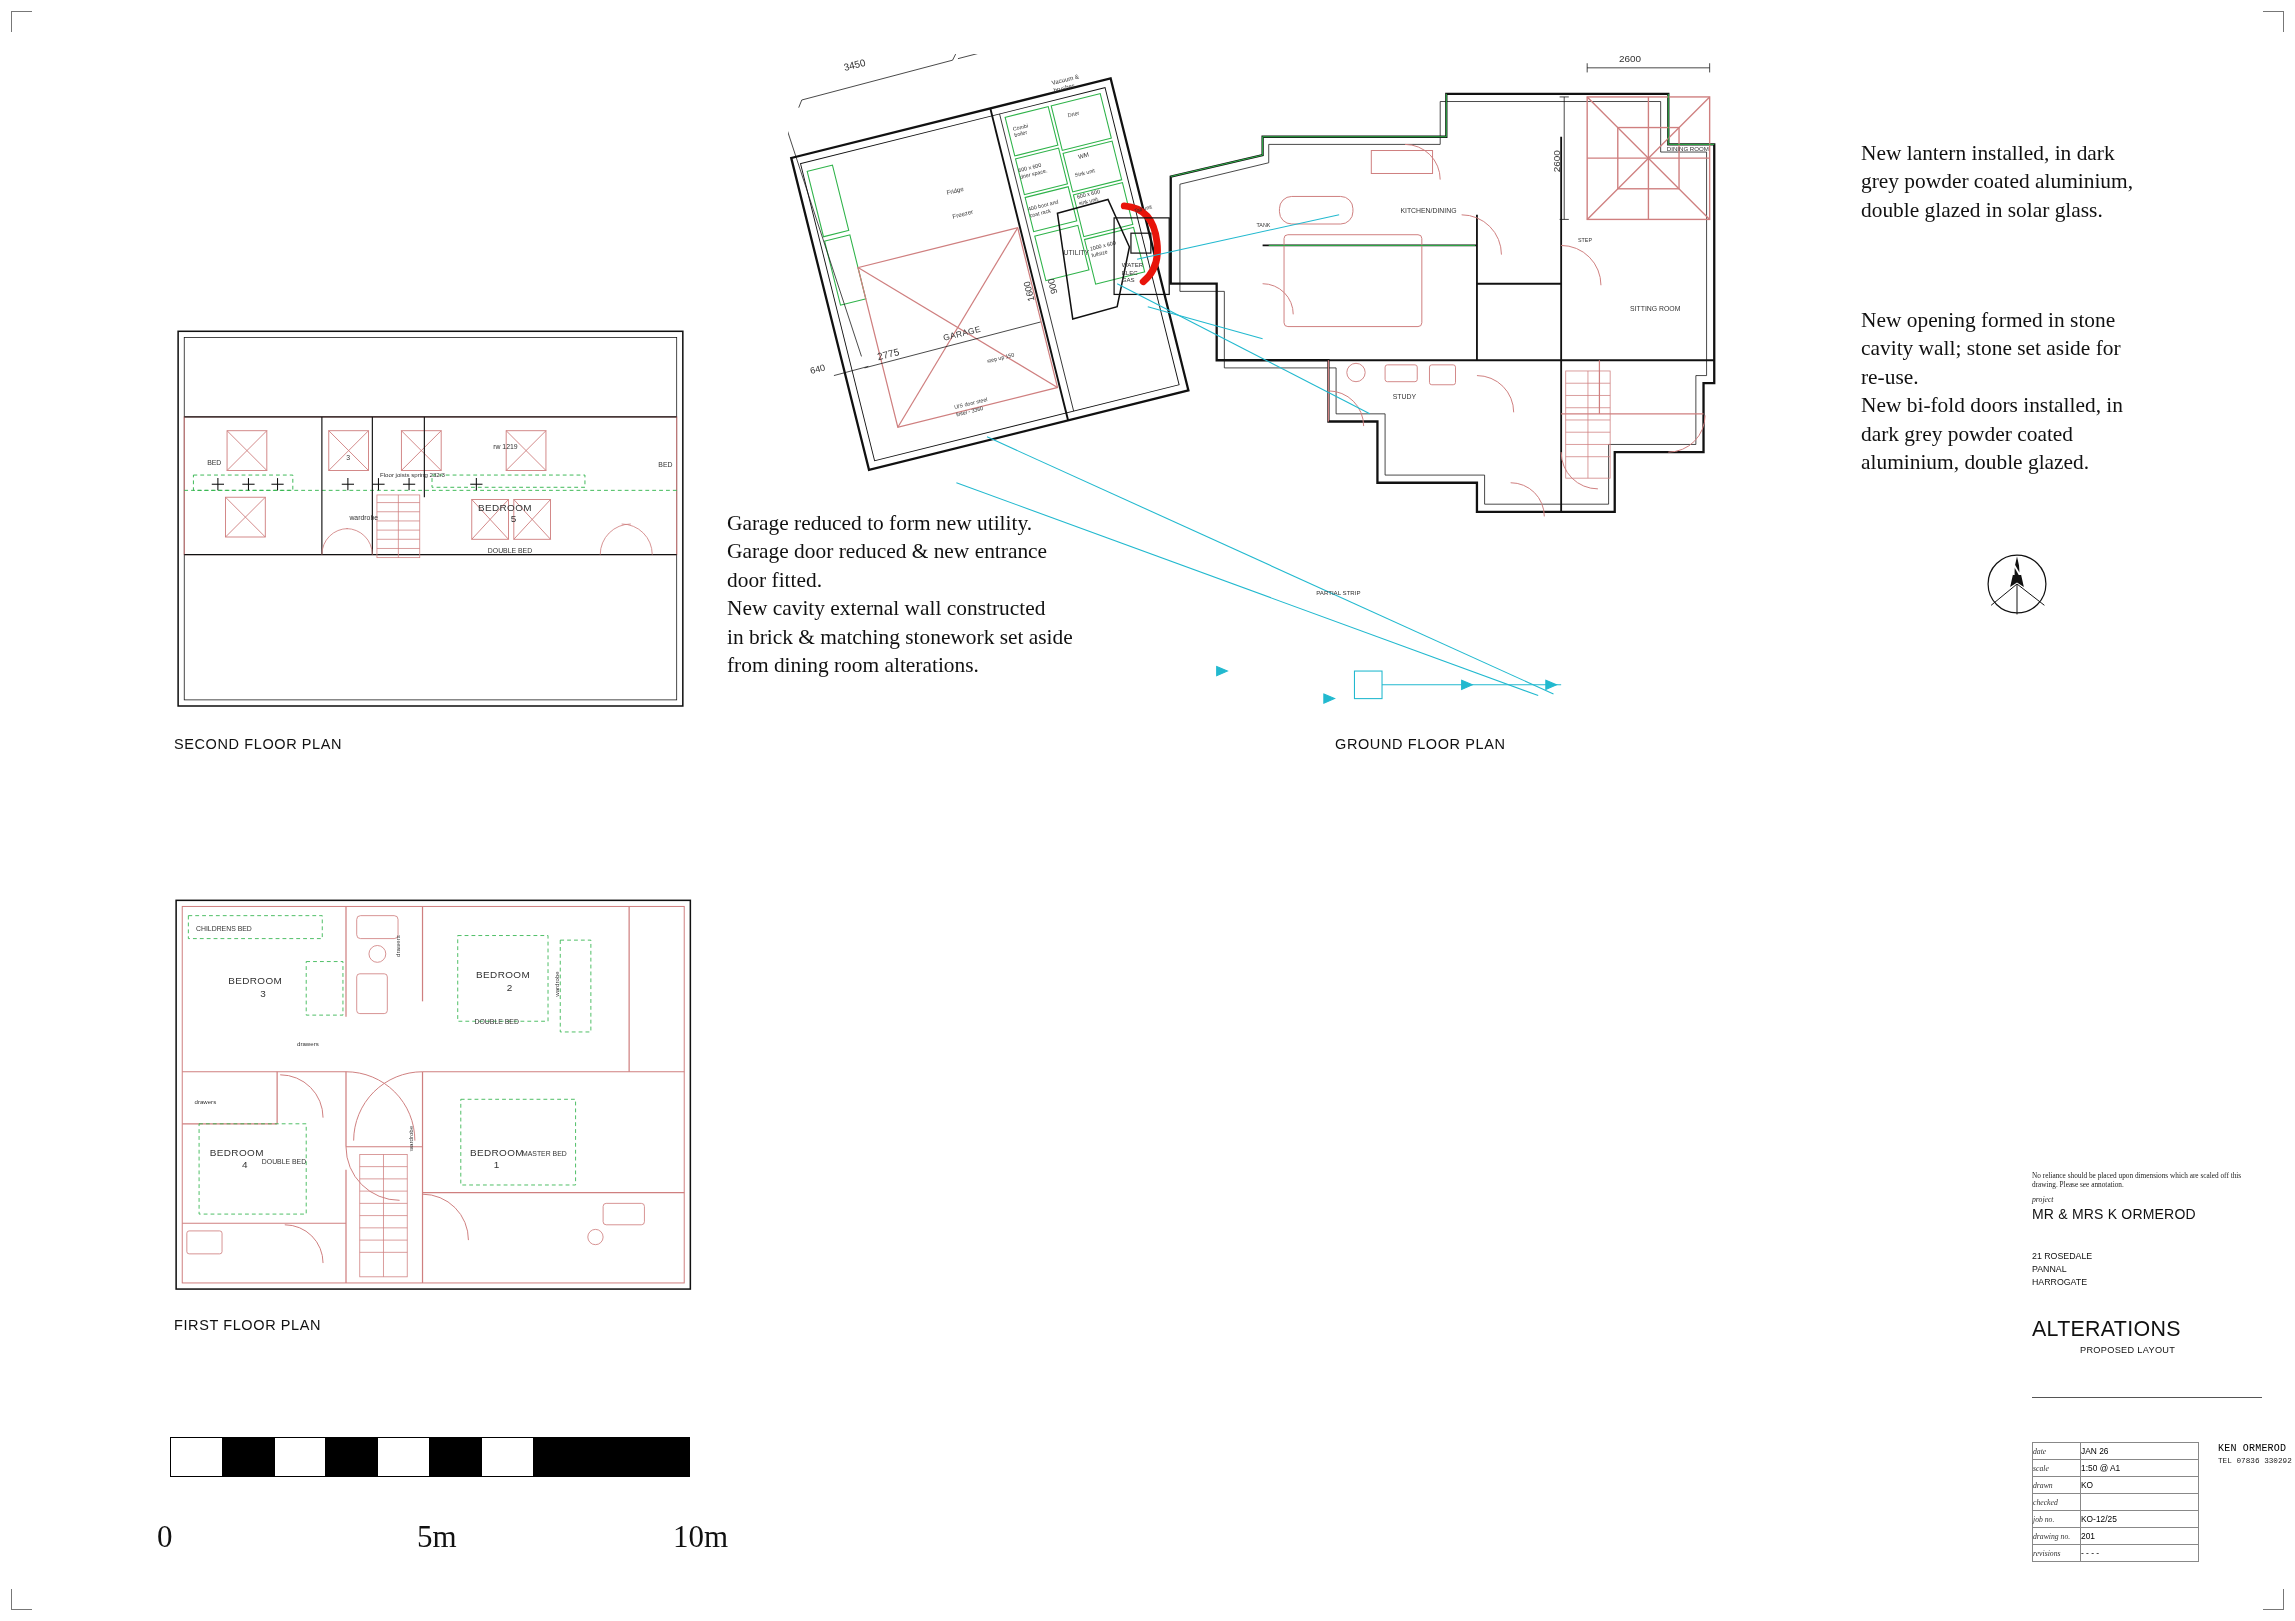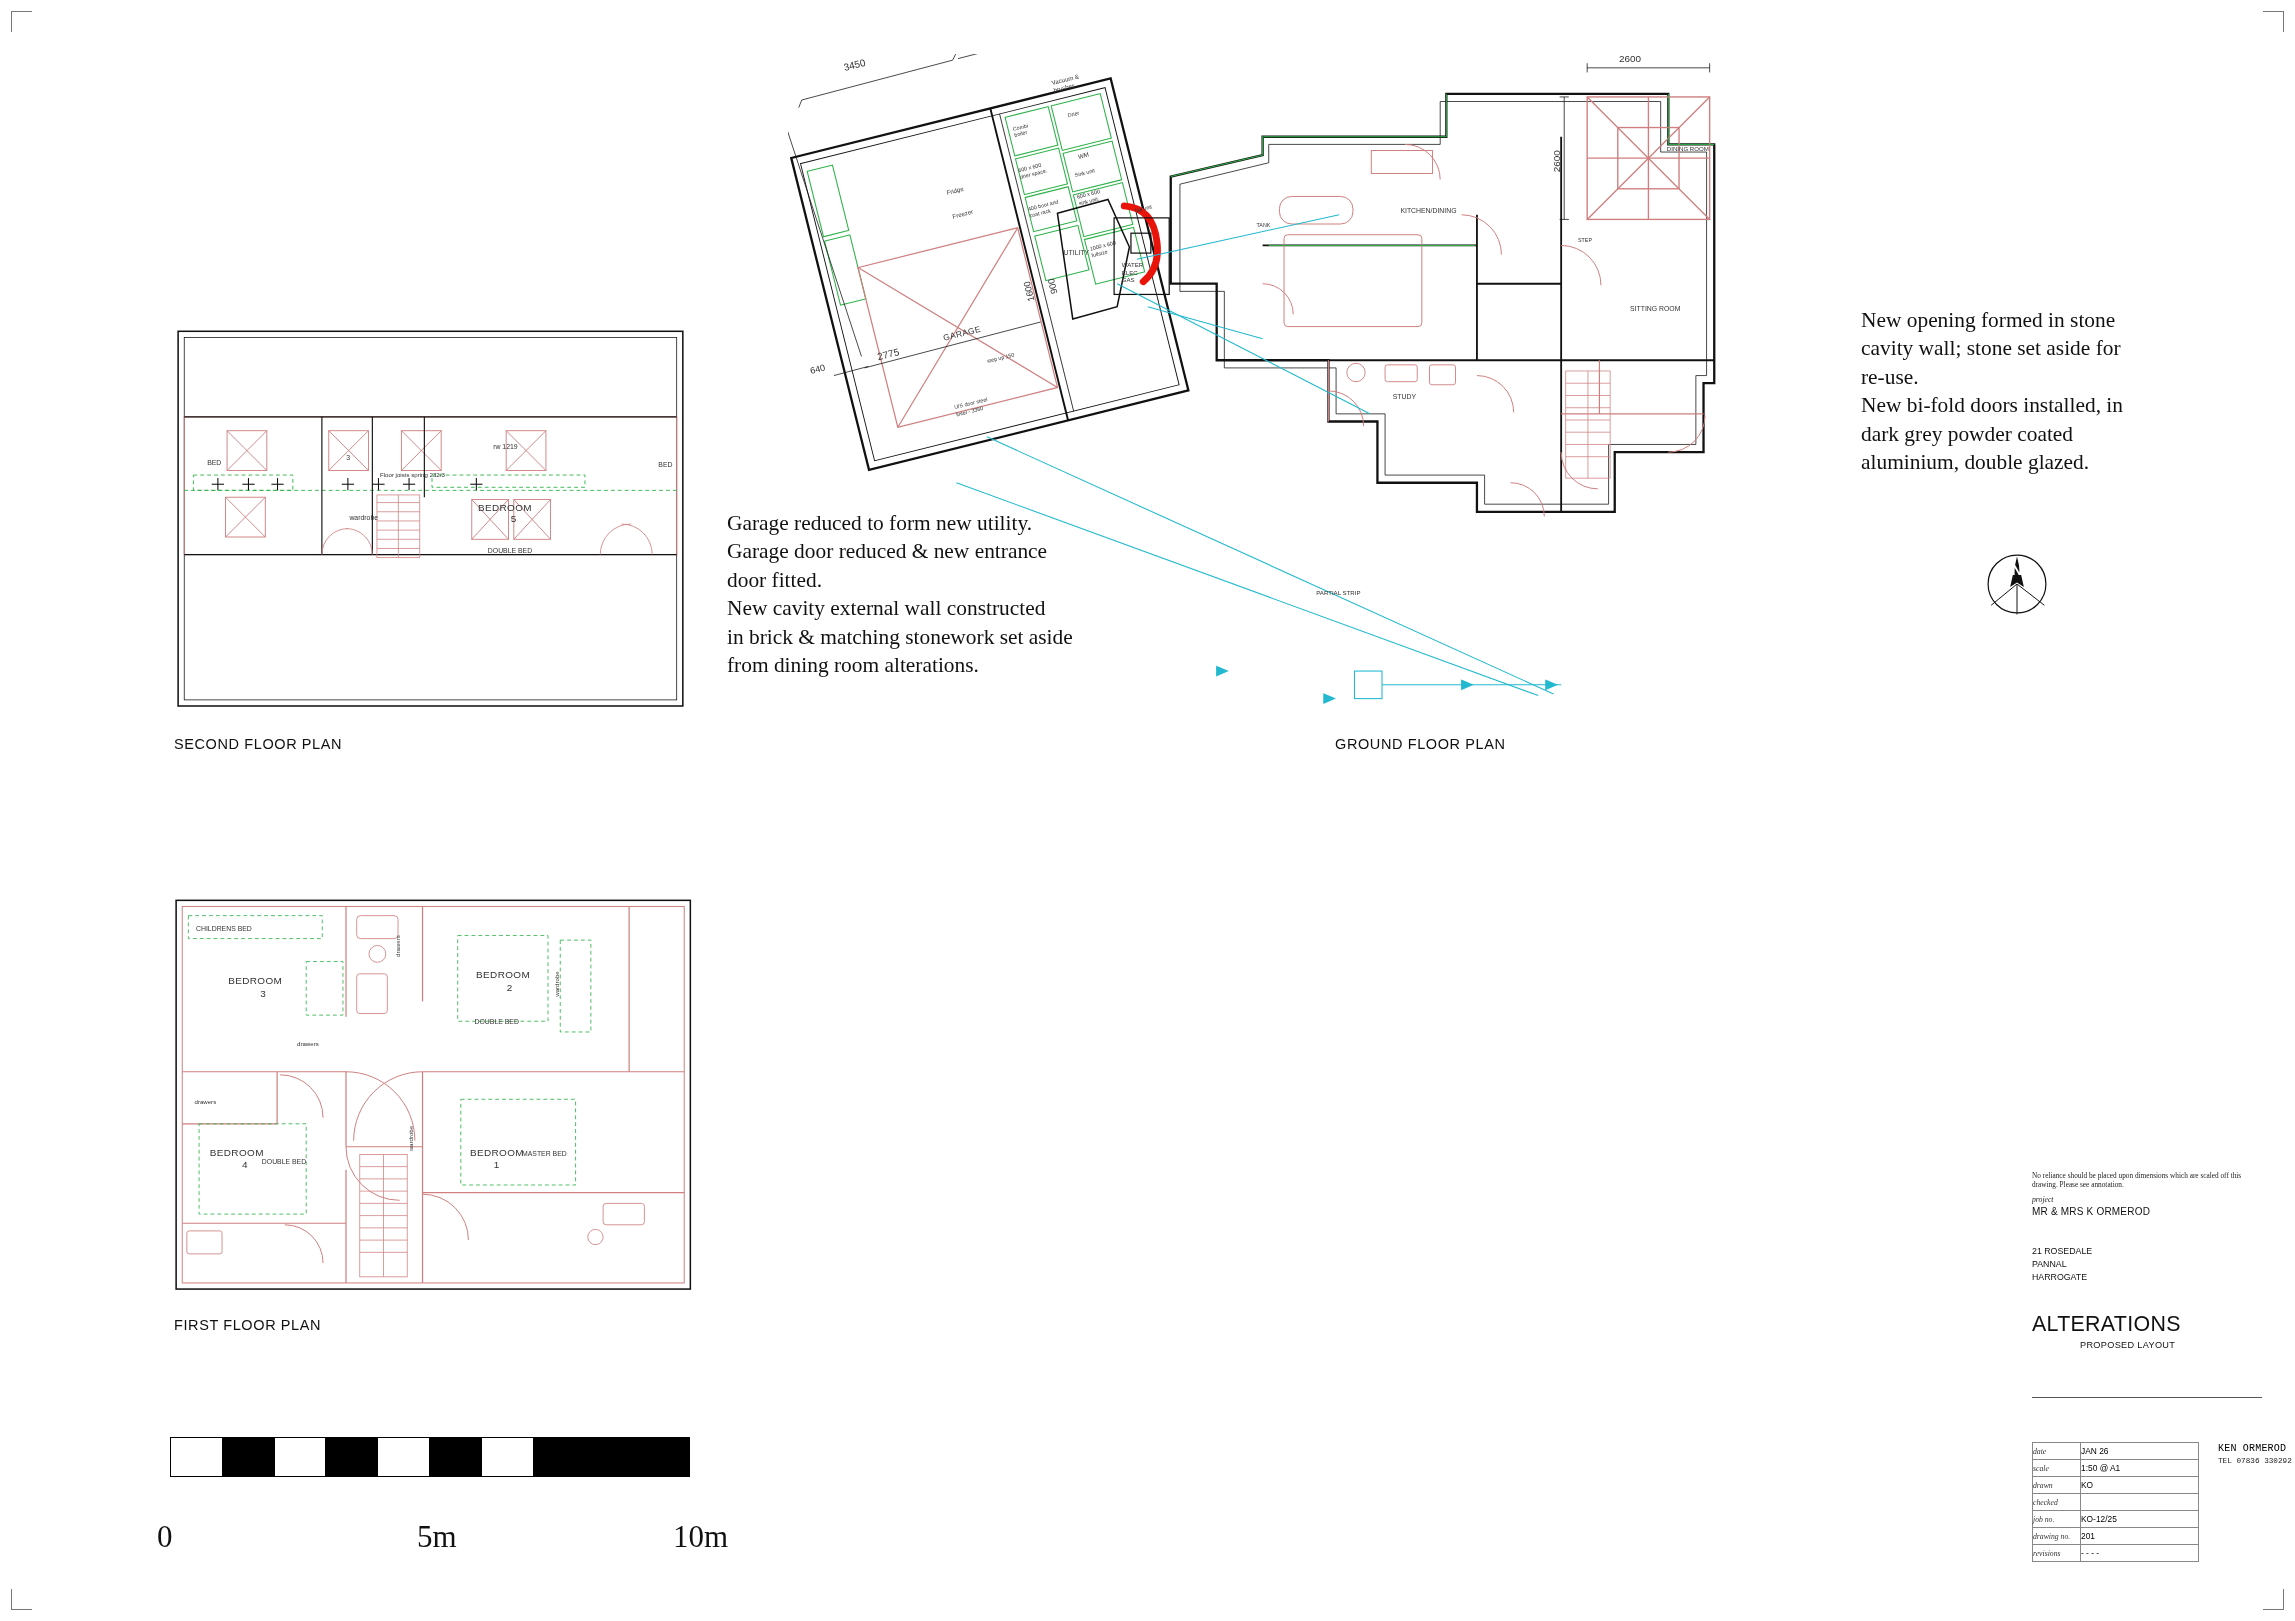--- a/index.html
+++ b/index.html
@@ -91,21 +91,21 @@
     color: #222;
     margin-bottom: 5.4px;
   }
   .tb-small-italic {
     font-family: "Liberation Serif", serif;
     font-style: italic;
     font-size: 7.7px;
     color: #222;
   }
   .tb-client {
-    font-size: 10px;
+    font-size: 14px;
     letter-spacing: 0.2px;
     margin-top: 2.3px;
   }
   .tb-addr {
     font-size: 8.8px;
     line-height: 1.5;
     margin-top: 28px;
   }
   .tb-title {
     font-size: 21.4px;
@@ -578,20 +578,23 @@
   </svg>
   <div class="plan-label" style="left:1335px; top:736px;">GROUND FLOOR PLAN</div>
 
   <div class="note" style="left:727px; top:509px; width:582px;">Garage reduced to form new utility.
 Garage door reduced &amp; new entrance
 door fitted.
 New cavity external wall constructed
 in brick &amp; matching stonework set aside
  from dining room alterations.</div>
 
+  <div class="note" style="left:1861px; top:139px; width:428px;">New lantern installed, in dark
+grey powder coated aluminium,
+double glazed in solar glass.</div>
 
   <div class="note" style="left:1861px; top:306px; width:428px;">New opening formed in stone
 cavity wall; stone set aside for
 re-use.
 New bi-fold doors installed, in
 dark grey powder coated
 aluminium, double glazed.</div>
 
   <svg id="north-point" viewBox="0 0 92 92">
     <circle cx="46" cy="46" r="38" fill="none" stroke="#111" stroke-width="1.6"></circle>

